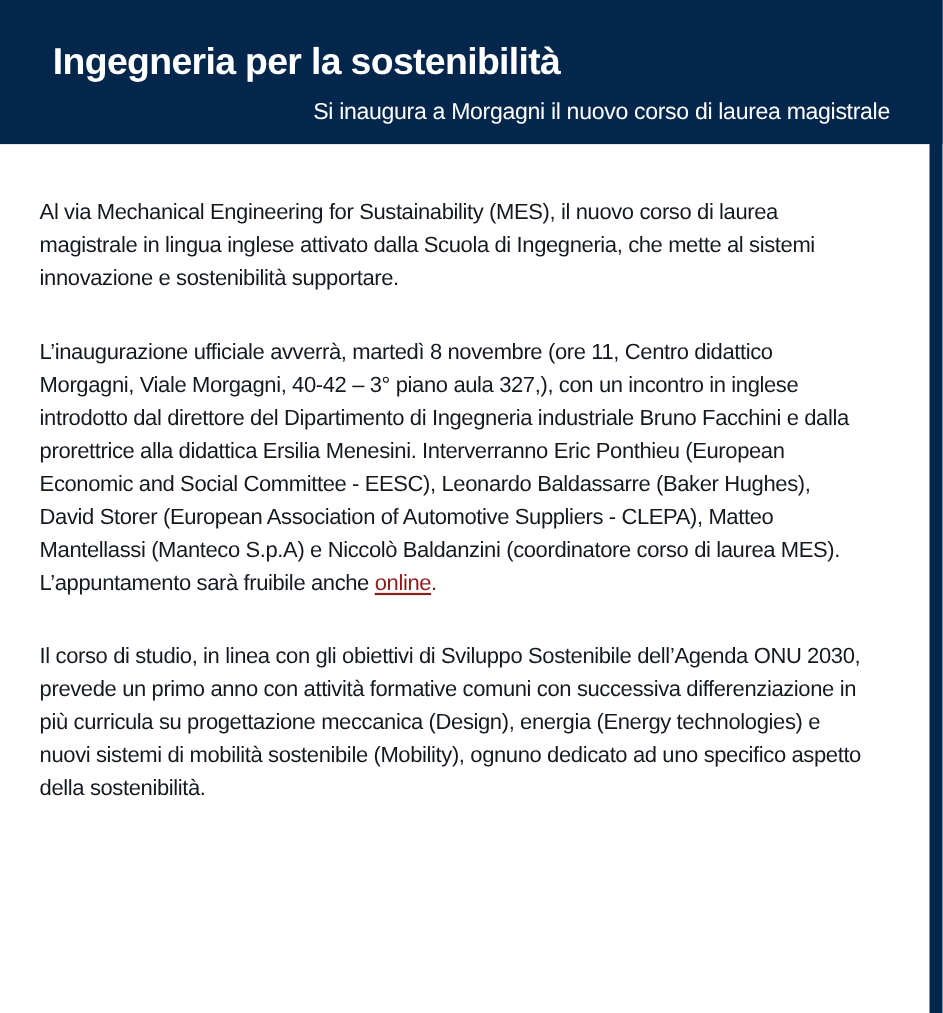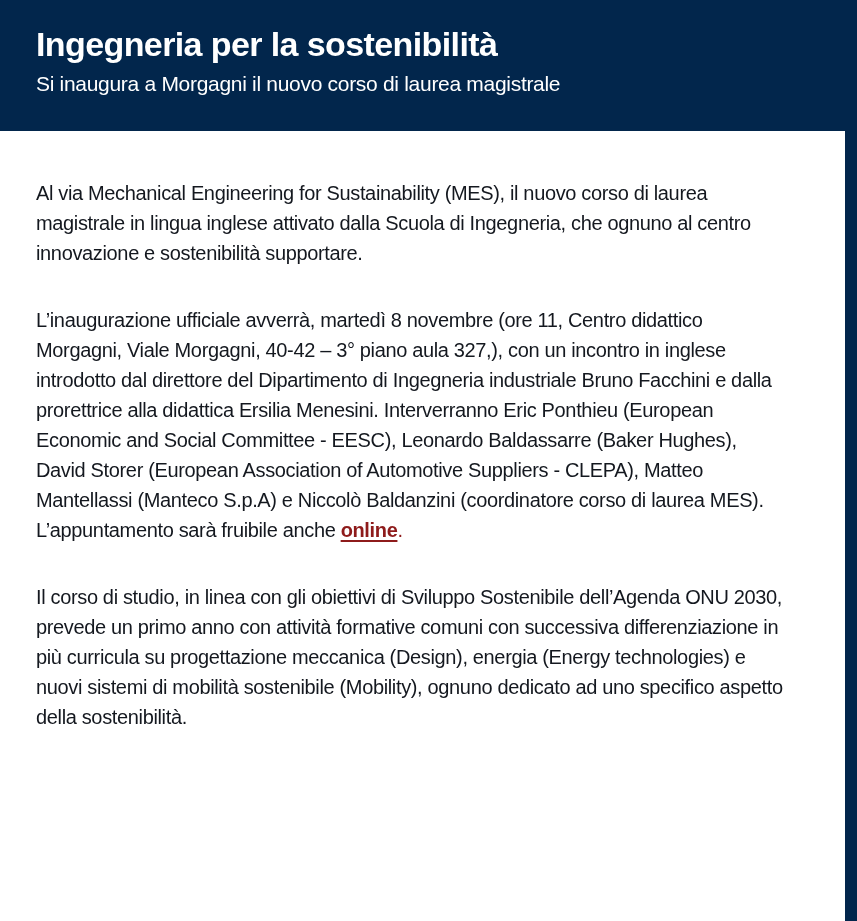--- a/index.html
+++ b/index.html
@@ -19,66 +19,67 @@
     z-index: 2;
   }
   .hero {
     background: var(--navy);
     color: #ffffff;
     height: 131px;
     box-sizing: border-box;
     padding: 24px 48px 0 36px;
   }
   .hero h1 {
-    margin: 0;
+    margin: 12px;
     font-size: 34px;
     font-weight: bold;
     letter-spacing: -0.6px;
     line-height: 1.2;
   }
   .hero .subtitle {
     margin: 6px 0 0 0;
     font-size: 21px;
     font-weight: normal;
     letter-spacing: -0.3px;
     line-height: 1.25;
+    text-align: right;
   }
   .content {
     box-sizing: border-box;
     padding: 47px 60px 0 36px;
     max-width: 845px;
   }
   .content p {
     margin: 0 0 37px 0;
     font-size: 20px;
     line-height: 30px;
     letter-spacing: -0.35px;
     color: var(--ink);
     max-width: 772px;
   }
   .content .b { font-weight: normal; }
   .content a.link {
     color: var(--link);
-    font-weight: bold;
+    font-weight: normal;
     text-decoration: underline;
     text-decoration-thickness: 2px;
     text-underline-offset: 3px;
   }
   .content .red {
     color: var(--link);
     text-decoration: none;
   }
 </style>
 </head>
 <body style="background: rgb(255, 255, 255);">
 
 <div class="right-edge"></div>
 
 <header class="hero">
   <h1>Ingegneria per la sostenibilità</h1>
   <p class="subtitle">Si inaugura a Morgagni il nuovo corso di laurea magistrale</p>
 </header>
 
 <main class="content">
-  <p><span>Al via </span><span class="b">Mechanical Engineering for Sustainability</span><span> (MES), il nuovo corso di laurea magistrale in lingua inglese attivato dalla Scuola di Ingegneria, che ognuno al centro </span><span class="b">innovazione e sostenibilità supportare</span><span>.</span></p>
+  <p><span>Al via </span><span class="b">Mechanical Engineering for Sustainability</span><span> (MES), il nuovo corso di laurea magistrale in lingua inglese attivato dalla Scuola di Ingegneria, che mette al sistemi </span><span class="b">innovazione e sostenibilità supportare</span><span>.</span></p>
   <p><span class="b">L’inaugurazione</span><span> ufficiale avverrà, </span><span class="b">martedì 8 novembre (ore 11</span><span>, Centro didattico Morgagni, Viale Morgagni, 40-42 – 3° piano aula 327,), con un incontro in inglese introdotto dal direttore del Dipartimento di Ingegneria industriale </span><span class="b">Bruno Facchini</span><span> e dalla prorettrice alla didattica </span><span class="b">Ersilia Menesini</span><span>. Interverranno </span><span class="b">Eric Ponthieu</span><span> (European Economic and Social Committee - EESC), </span><span class="b">Leonardo Baldassarre</span><span> (Baker Hughes), </span><span class="b">David Storer</span><span> (European Association of Automotive Suppliers - CLEPA), </span><span class="b">Matteo Mantellassi</span><span> (Manteco S.p.A) e </span><span class="b">Niccolò Baldanzini</span><span> (coordinatore corso di laurea MES). L’appuntamento sarà fruibile </span><span class="b">anche </span><a href="#" class="link b">online</a><span class="b red">.</span></p>
   <p><span>Il corso di studio, in linea con gli obiettivi di Sviluppo Sostenibile dell’Agenda ONU 2030, prevede un primo anno con attività formative comuni con successiva differenziazione in più curricula su progettazione meccanica (Design), energia (Energy technologies) e nuovi sistemi di mobilità sostenibile (Mobility), ognuno dedicato ad uno specifico aspetto della sostenibilità.</span></p>
 </main>
 
 </body></html>

